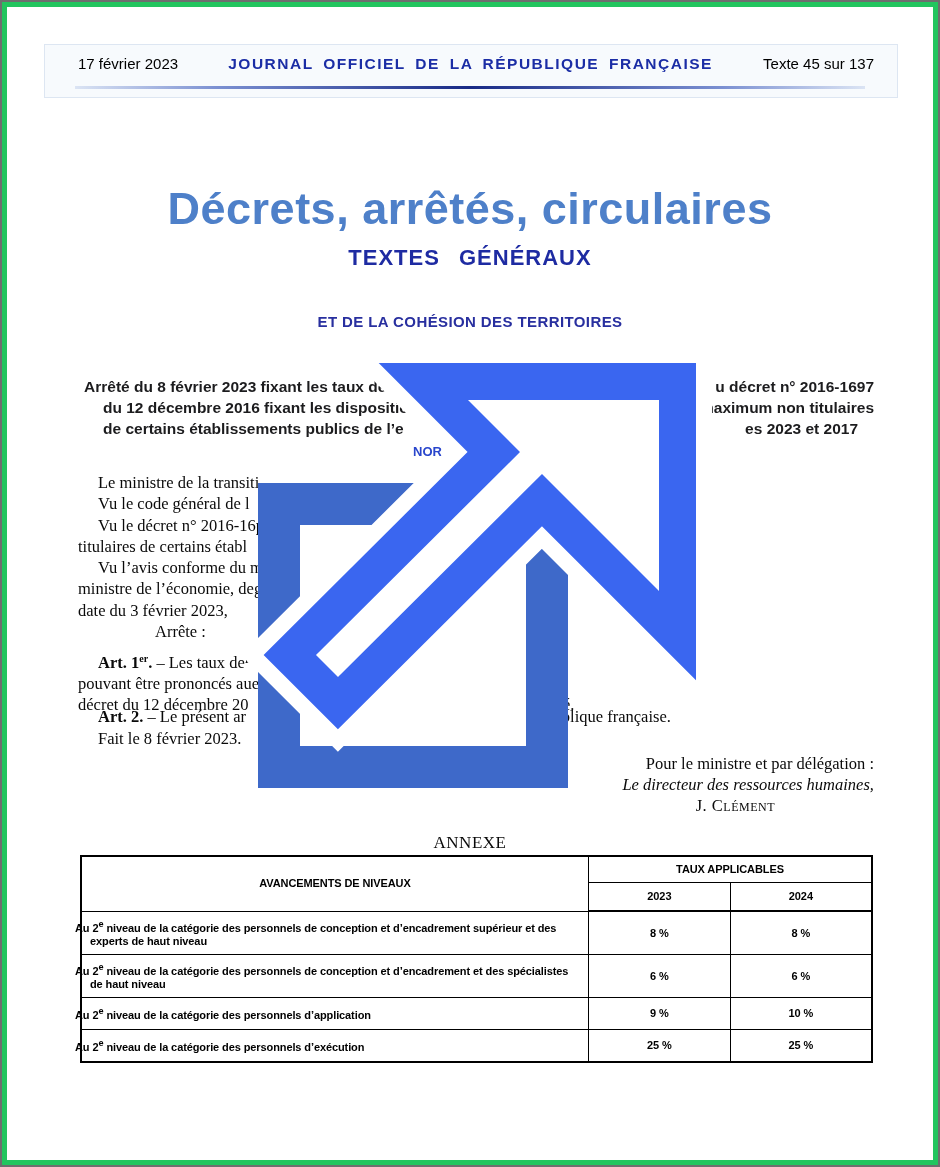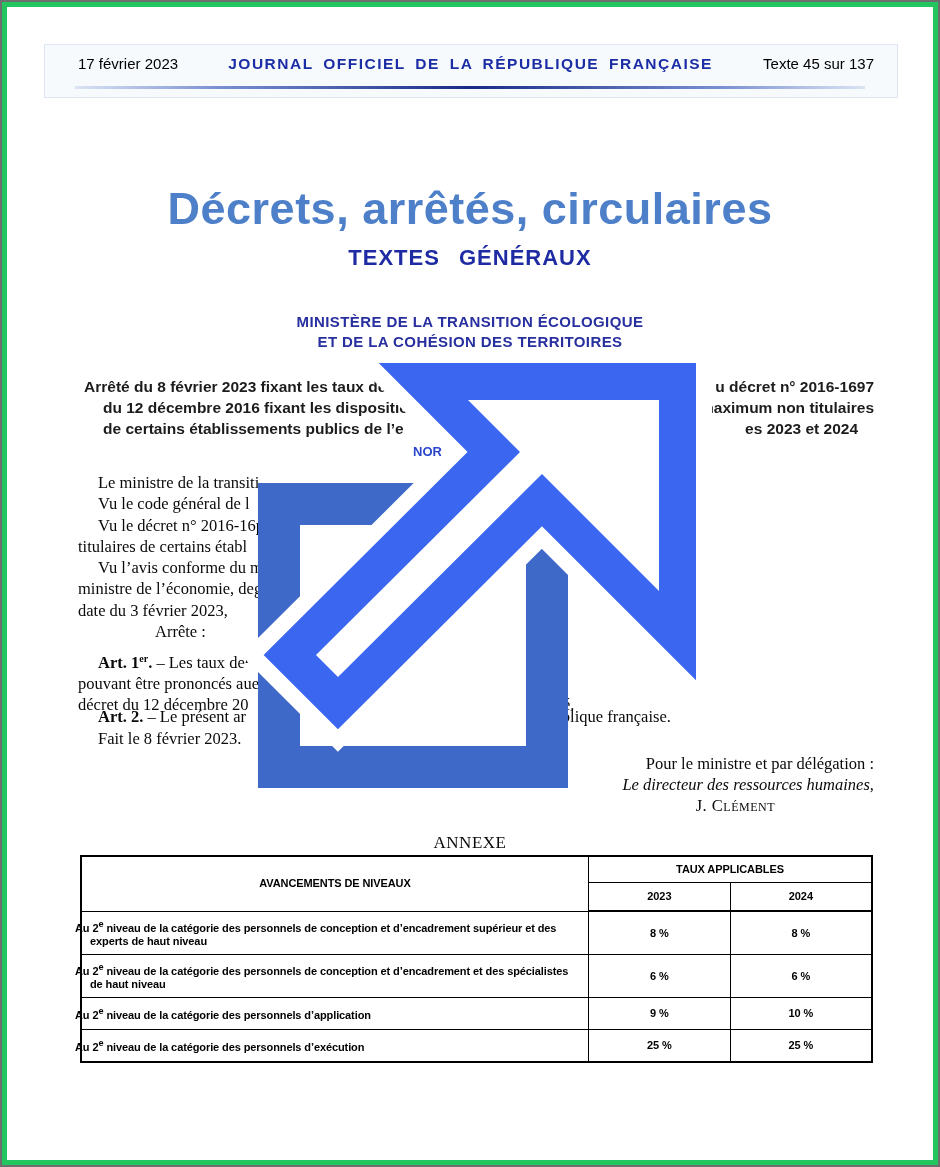--- a/index.html
+++ b/index.html
@@ -65,36 +65,35 @@
   <div class="hdr-row">
     <span class="hdr-date">17 février 2023</span>
     <span class="hdr-title">JOURNAL  OFFICIEL  DE  LA  RÉPUBLIQUE  FRANÇAISE</span>
     <span class="hdr-texte">Texte 45 sur 137</span>
   </div>
   <div class="rule"></div>
 
   <div class="big-title">Décrets, arrêtés, circulaires</div>
   <div class="sub-title">TEXTES  GÉNÉRAUX</div>
   <div class="ministry">
-    <div>MINISTÈRE DE LA TRANSITION ÉCOLOGIQUE</div>
     <div>ET DE LA COHÉSION DES TERRITOIRES</div>
   </div>
 
   <div class="heading">
     <div class="hline first">
       <span>Arrêté du 8 février 2023 fixant les taux de p</span>
       <span>u décret n° 2016-1697</span>
     </div>
     <div class="hline">
       <span>du 12 décembre 2016 fixant les dispositio</span>
       <span>maximum non titulaires</span>
     </div>
     <div class="hline">
       <span>de certains établissements publics de l’e</span>
-      <span style="margin-right:16px;">es 2023 et 2024</span>
+      <span style="margin-right:16px;">es 2023 et 2017</span>
     </div>
   </div>
   <div class="nor">NOR :</div>
 
   <div class="body-block" style="top:465px;">
     <div class="bline ind">
           <span>Le ministre de la transiti</span>
         </div>
   </div>
   <div class="body-block" style="top:486px;">

